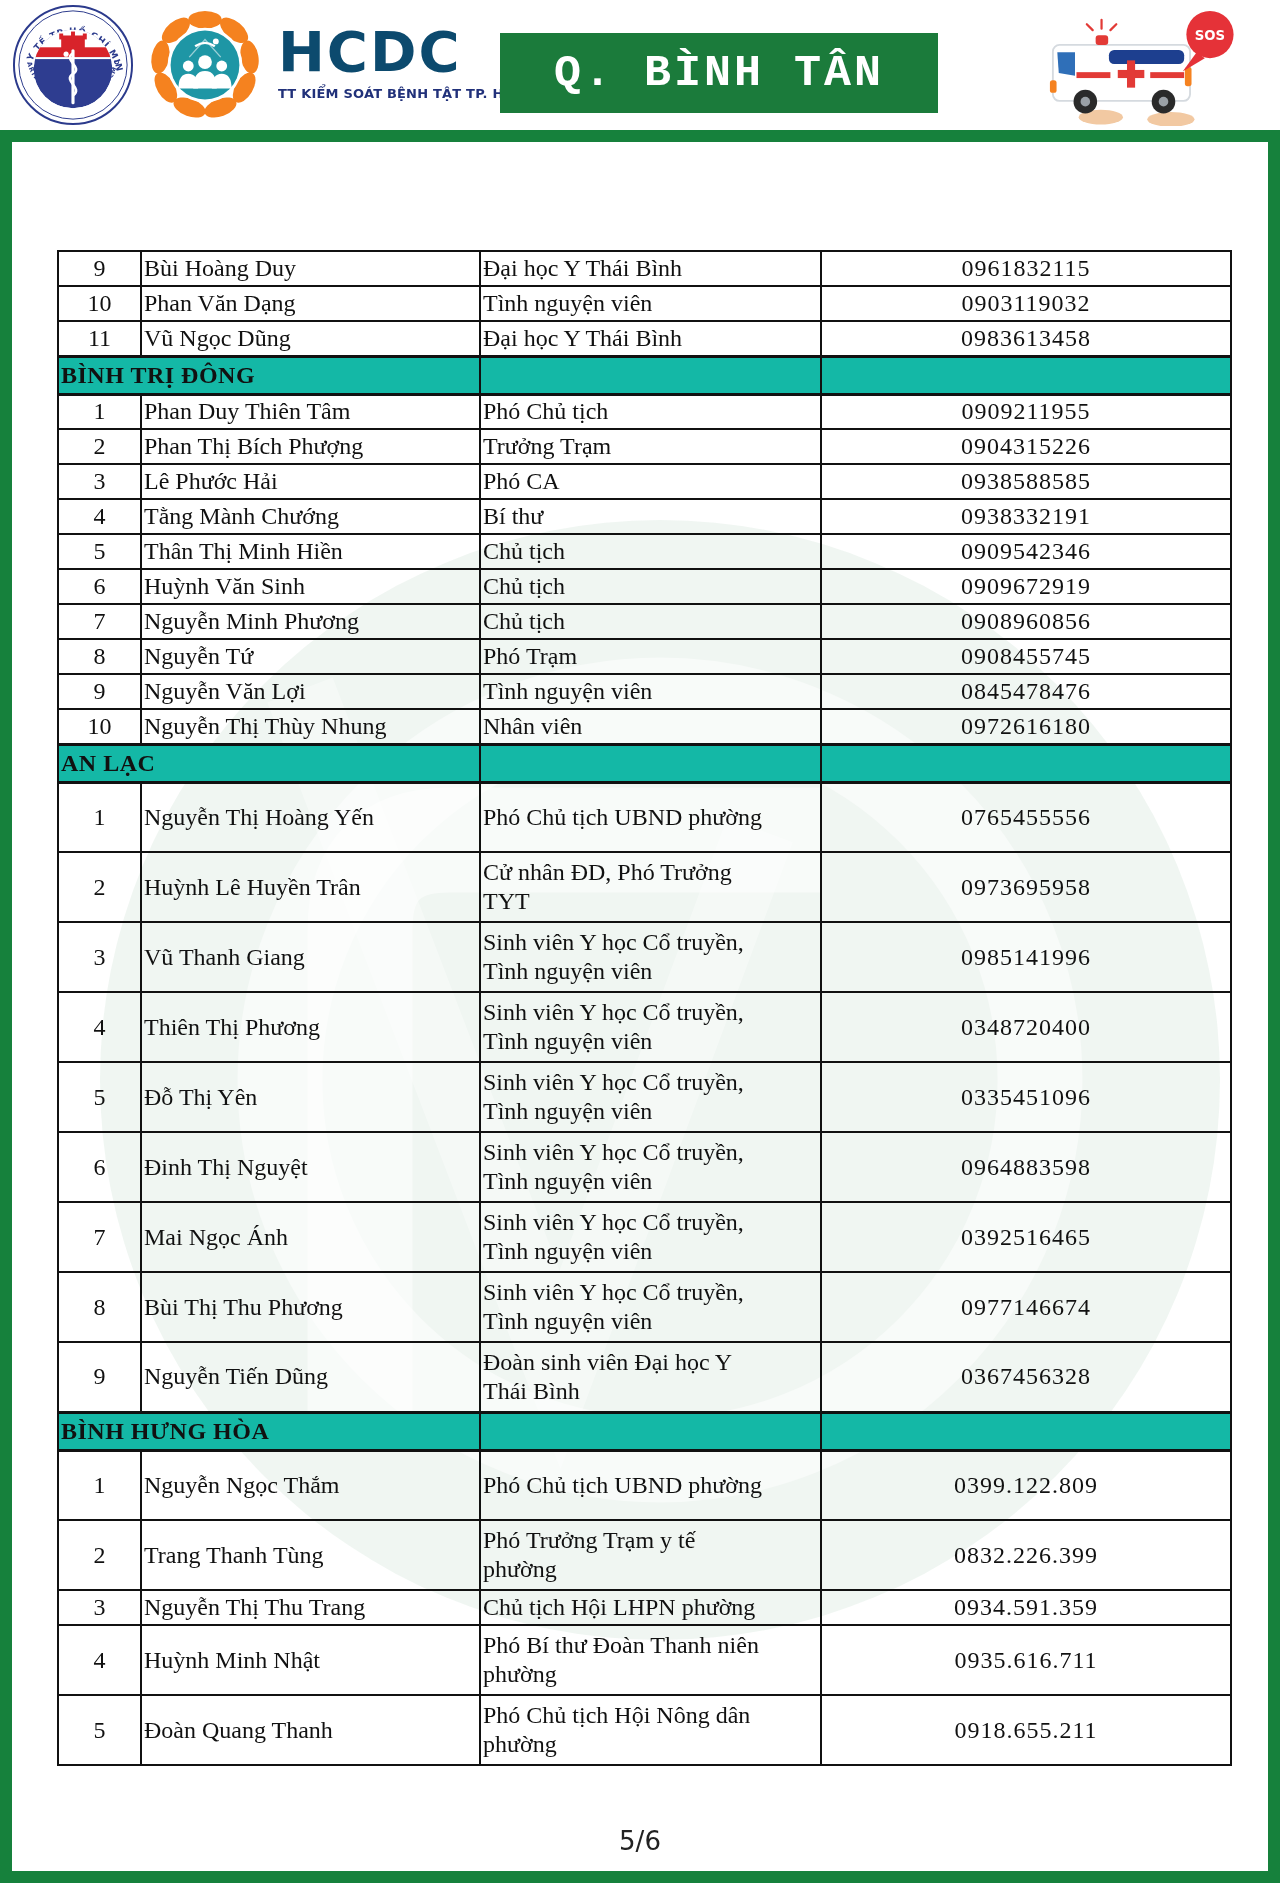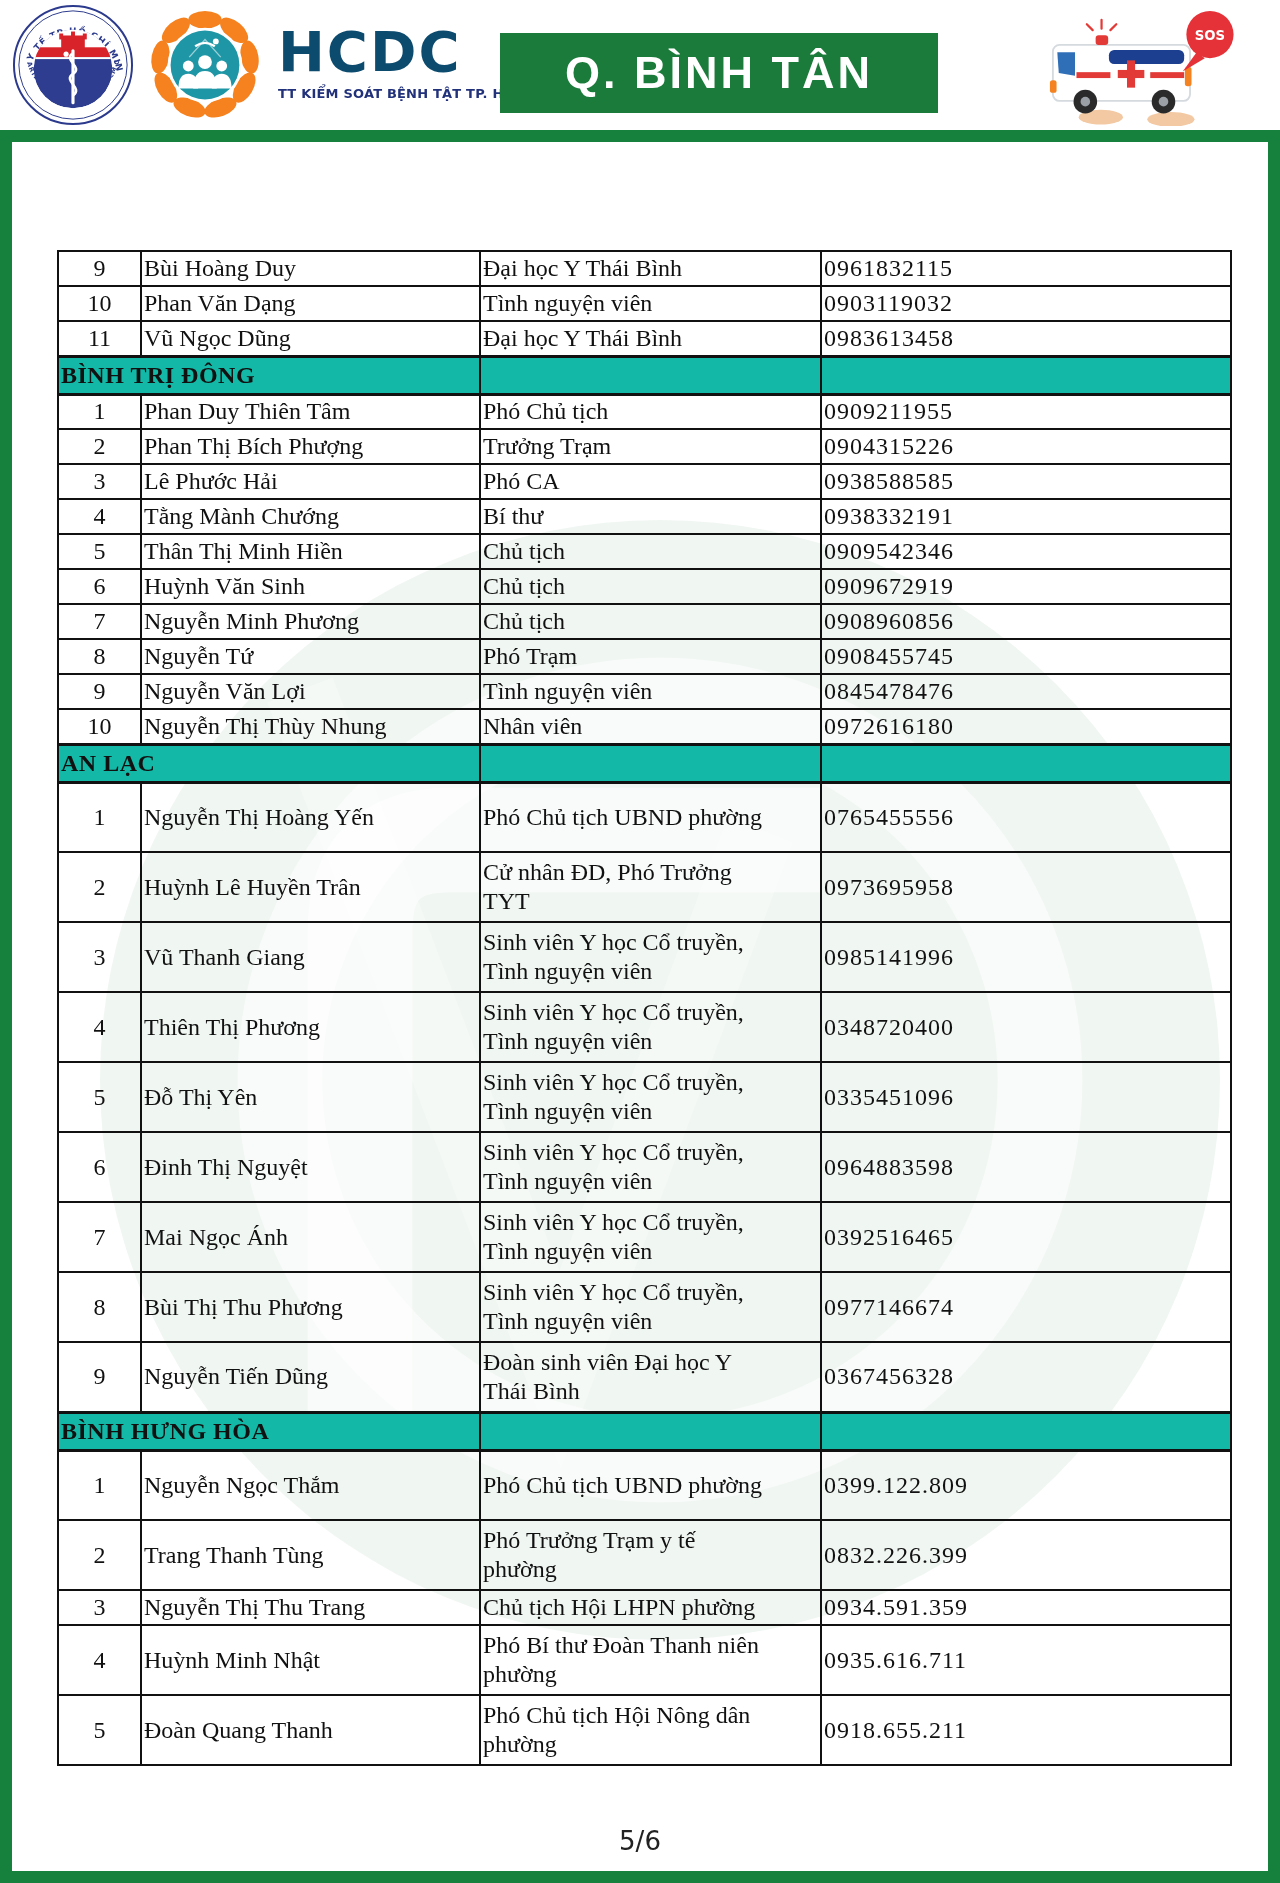--- a/index.html
+++ b/index.html
@@ -18,21 +18,21 @@
   }
   .hcdc-subtitle{
     font-family:"DejaVu Sans","Liberation Sans",sans-serif;font-weight:bold;
     font-size:13px;color:#21317A;margin-top:4px;letter-spacing:0.2px;white-space:nowrap;
   }
   .district-box{
     position:absolute;left:500px;top:33px;width:438px;height:80px;background:#1B7B3B;
     display:flex;align-items:center;justify-content:center;
   }
   .district-title{
-    font-family:Liberation Sans, sans-serif;font-weight:bold;
+    font-family:Liberation Mono, monospace;font-weight:bold;
     font-size:45px;color:#ffffff;letter-spacing:3px;
   }
   .ambulance{position:absolute;left:995px;top:8px;}
   
   .page-frame{
     position:absolute;left:0;top:130px;width:1280px;height:1753px;
     border:12px solid #16813C;box-sizing:border-box;background:transparent;
   }
   .watermark{position:absolute;left:0;top:130px;pointer-events:none;}
   
@@ -42,21 +42,21 @@
   }
   .contact-table td{
     border:2px solid #111;font-size:24px;color:#111;
     overflow:hidden;vertical-align:middle;padding:1px 2px;
   }
   .data-row{height:35px;}
   .data-row.tall{height:70px;}
   .td-no{text-align:center;}
   .td-name{padding-left:10px;}
   .td-role{padding-left:10px;white-space:pre-line;line-height:1.2;}
-  .td-phone{text-align:left;letter-spacing:1px;}
+  .td-phone{text-align:center;letter-spacing:1px;}
   .section-row{height:38px;background:#14b8a6;}
   .section-row td{border-top-width:3px;border-bottom-width:3px;}
   .td-title{font-weight:bold;font-size:26px;padding-left:94px;letter-spacing:0.5px;}
   
   .footer{
     position:absolute;left:0;top:1826px;width:1280px;text-align:center;
     font-family:"DejaVu Sans","Liberation Sans",sans-serif;font-size:26px;color:#222;
   }
 </style>
 </head>

